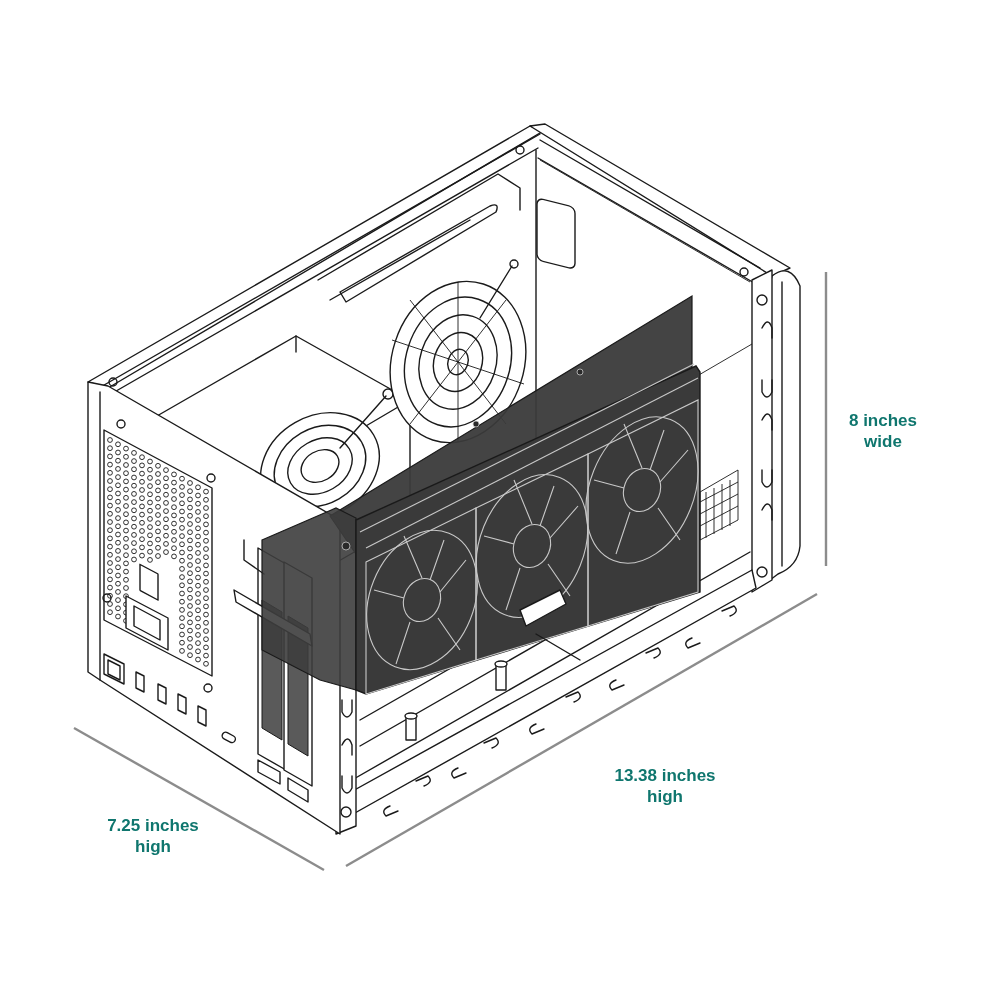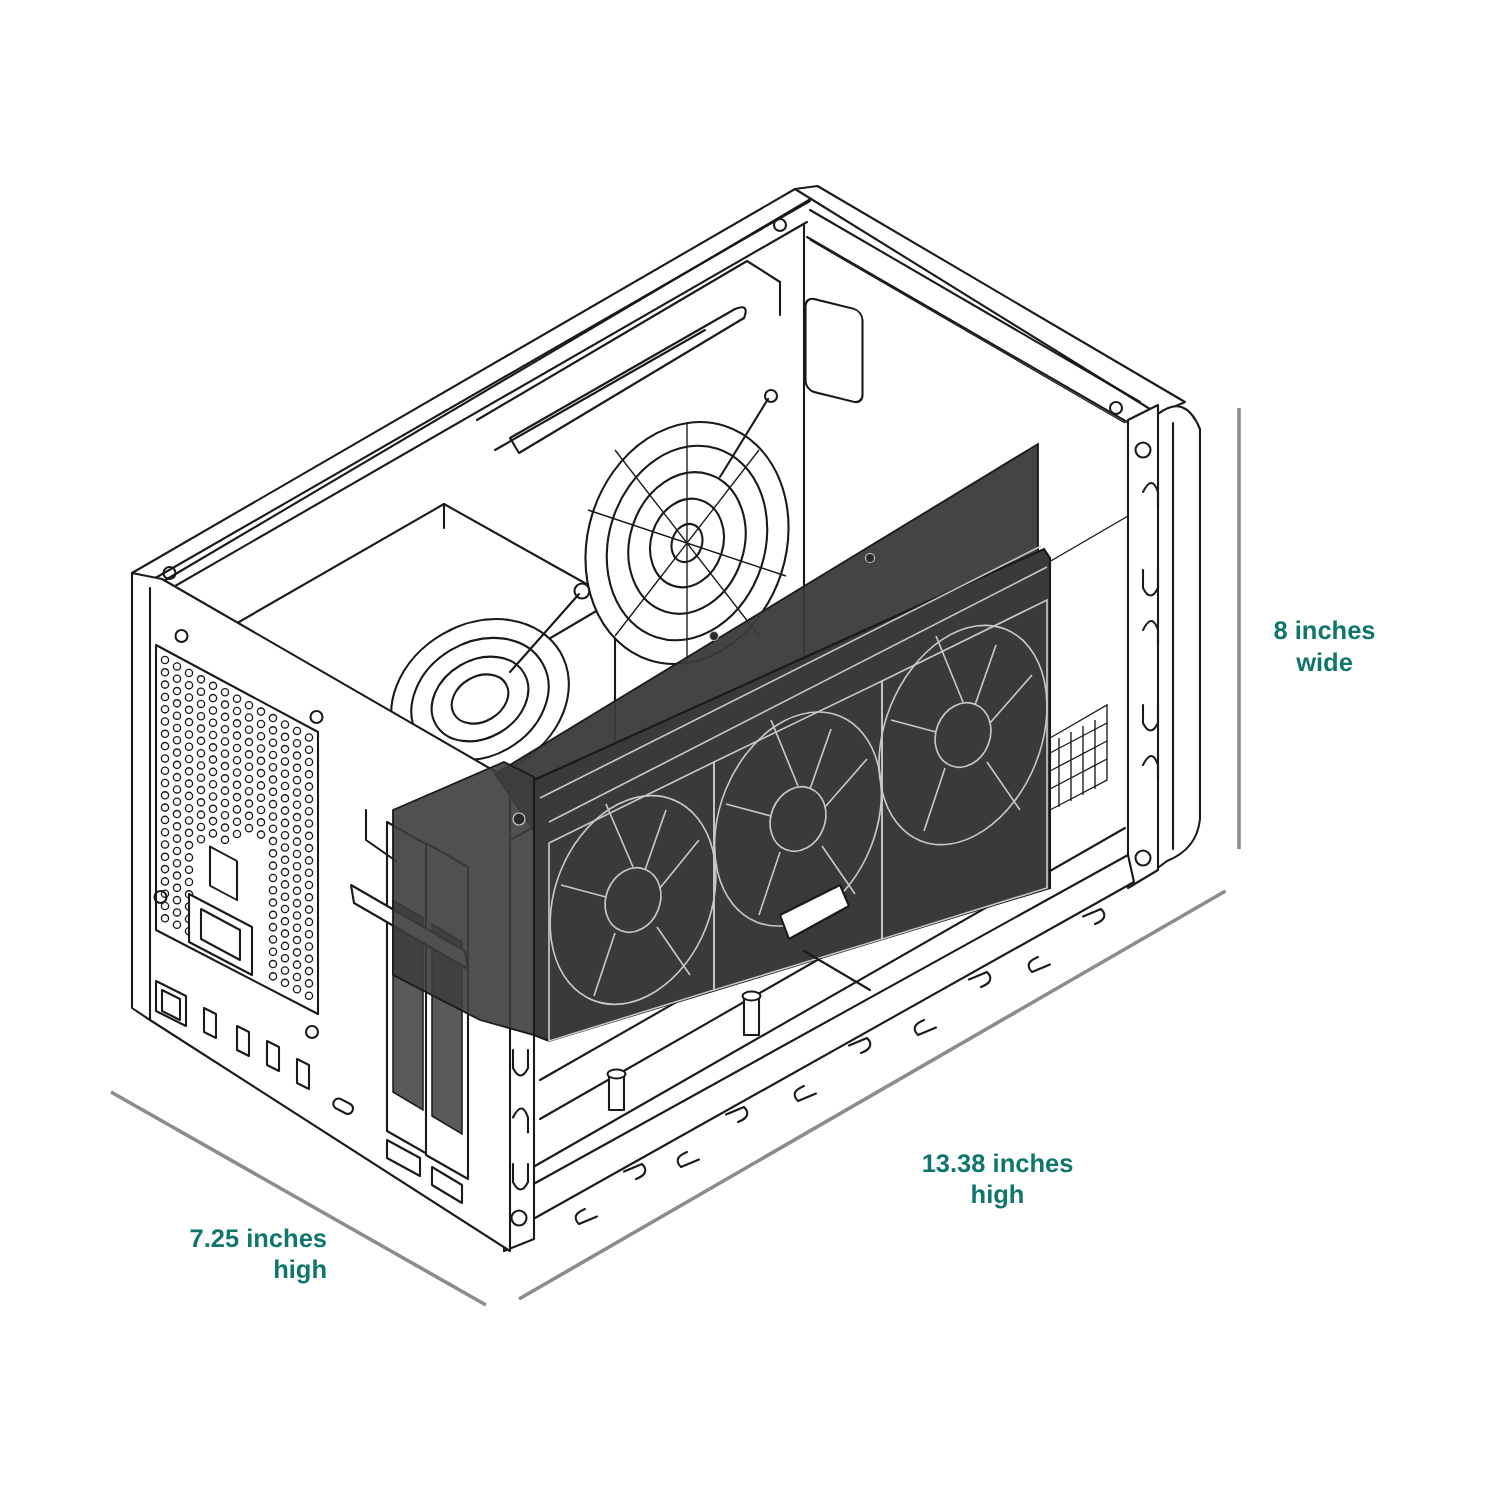--- a/index.html
+++ b/index.html
@@ -11,21 +11,21 @@
       font-family: "Liberation Sans", sans-serif;
       font-weight: bold;
       font-size: 17px;
       line-height: 21px;
       text-align: center;
       white-space: nowrap;
     }
     .dim-label span { display: block; }
     #label-height { left: 836px; top: 410px; width: 94px; }
     #label-depth { left: 590px; top: 765px; width: 150px; }
-    #label-width { left: 88px; top: 815px; width: 130px; text-align: right; }
+    #label-width { left: 88px; top: 815px; width: 130px; }
     .ln { fill: none; stroke: #1a1a1a; stroke-width: 1.4; stroke-linejoin: round; stroke-linecap: round; }
     .ln-thin { fill: none; stroke: #1a1a1a; stroke-width: 0.9; }
     .ln-white { fill: #ffffff; stroke: #1a1a1a; stroke-width: 1.4; stroke-linejoin: round; }
     .gpu-line { fill: none; stroke: #c8c8c8; stroke-width: 1.1; }
     .dimline { stroke: #8c8c8c; stroke-width: 2.4; fill: none; }
   </style>
 </head>
 <body>
 
 <svg id="diagram" viewBox="0 0 1000 1000" xmlns="http://www.w3.org/2000/svg">

